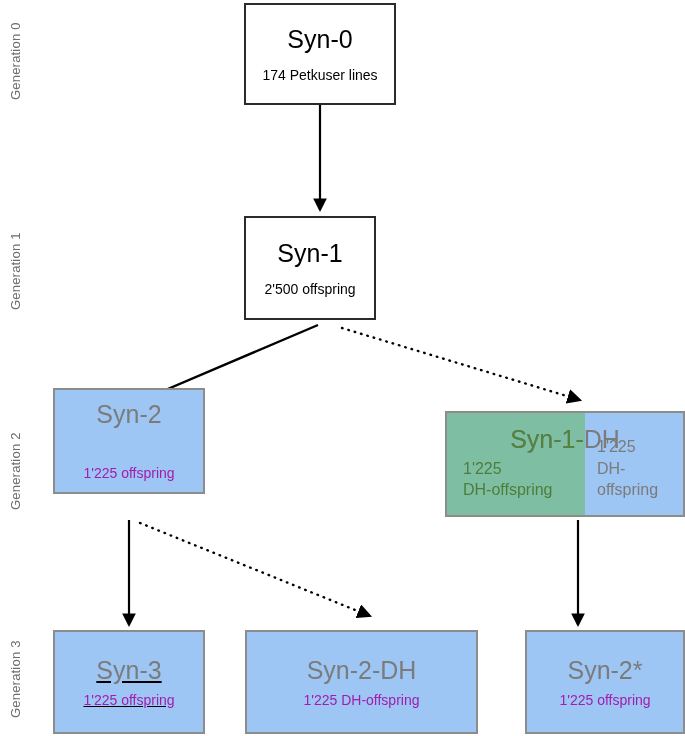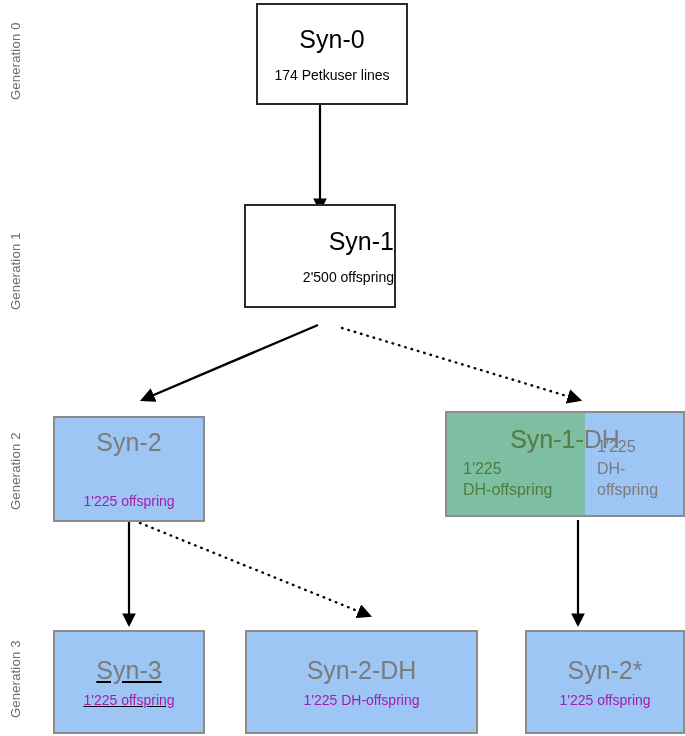--- a/index.html
+++ b/index.html
@@ -160,31 +160,31 @@
 
     <line x1="342" y1="328" x2="580" y2="400" stroke="#000000" stroke-width="2.4" stroke-dasharray="0.6 6" stroke-linecap="round" marker-end="url(#arrowDotted)"></line>
 
     <line x1="129" y1="520" x2="129" y2="625" stroke="#000000" stroke-width="2.2" marker-end="url(#arrowSolid)"></line>
 
     <line x1="140" y1="523" x2="370" y2="616" stroke="#000000" stroke-width="2.4" stroke-dasharray="0.6 6" stroke-linecap="round" marker-end="url(#arrowDotted)"></line>
 
     <line x1="578" y1="520" x2="578" y2="625" stroke="#000000" stroke-width="2.2" marker-end="url(#arrowSolid)"></line>
   </svg>
 
-  <div class="box box-white" style="left:256px; top:3px; width:152px; height:102px;">
+  <div class="box box-white" style="left:244px; top:3px; width:152px; height:102px;">
     <div class="box-title">Syn-0</div>
     <div class="box-sub">174 Petkuser lines</div>
   </div>
 
-  <div class="box box-white" style="left:244px; top:204px; width:152px; height:104px;align-items:flex-end;">
+  <div class="box box-white" style="left:244px; top:216px; width:132px; height:104px;">
     <div class="box-title">Syn-1</div>
     <div class="box-sub">2'500 offspring</div>
   </div>
 
-  <div class="box box-blue" style="left:53px; top:416px; width:152px; height:106px;gap:29px;">
+  <div class="box box-blue" style="left:53px; top:388px; width:152px; height:106px;gap:29px;">
     <div class="box-title">Syn-2</div>
     <div class="box-sub">1'225 offspring</div>
   </div>
 
   <div class="box-split" style="left:445px; top:411px; width:240px; height:106px;">
 
     <div class="split-half split-left" style="width:138px;"></div>
     <div class="split-half split-right" style="width:98px;"></div>
 
     <div class="split-title-wrap split-title-base">Syn-1-DH</div>

